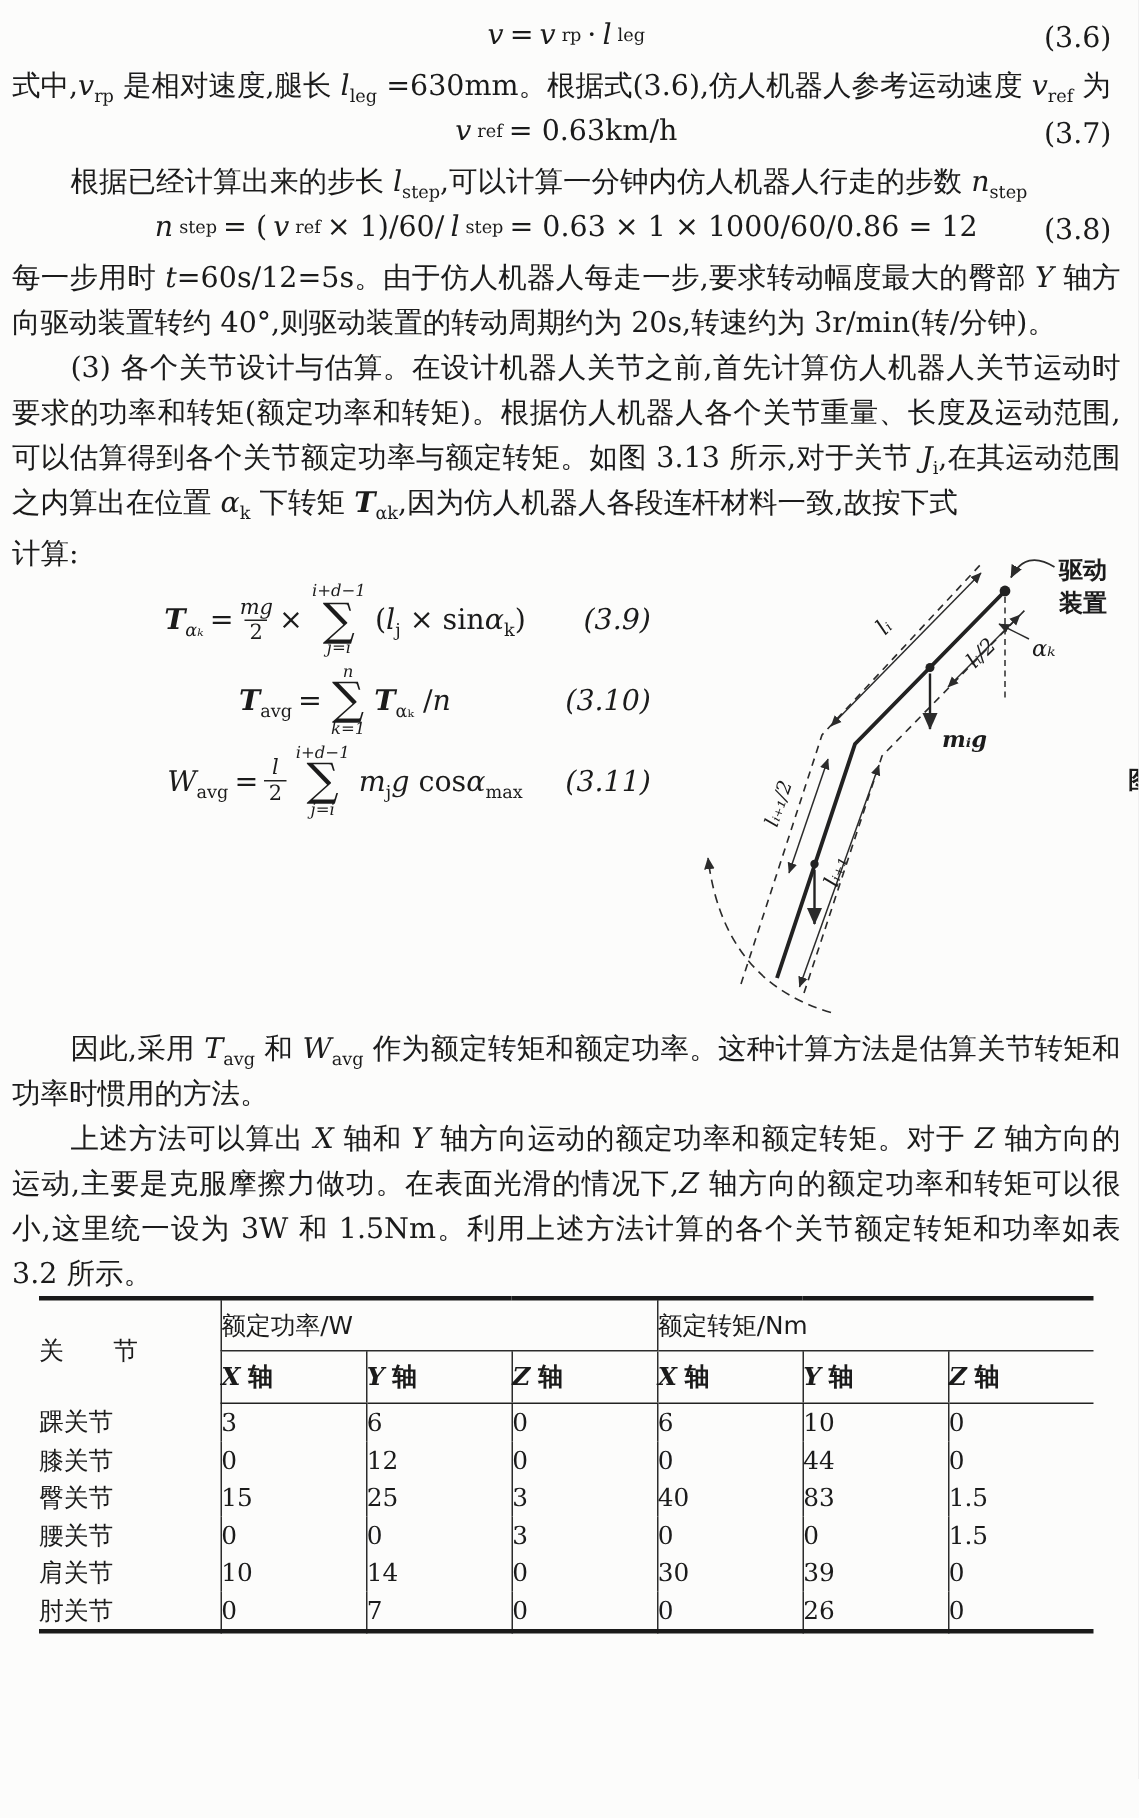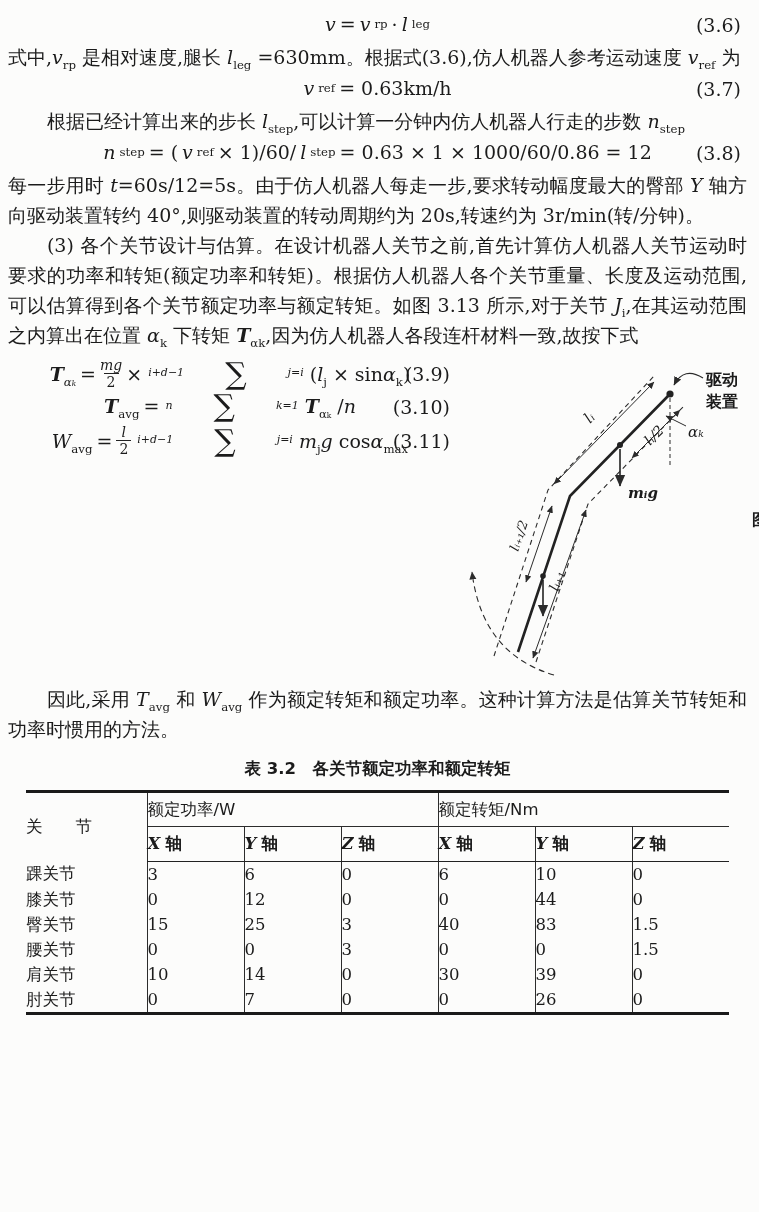--- a/index.html
+++ b/index.html
@@ -9,24 +9,24 @@
     box-sizing:border-box;padding:8px 12px 0 8px;position:relative;overflow:hidden;
   }
   .para{font-size:19px;line-height:30px;text-align:justify;margin:0;}
   .ind{text-indent:2.05em;}
   .mi{font-style:italic;}
   .mbi{font-style:italic;font-weight:bold;}
   sub{font-size:0.62em;line-height:0;}
   .eq-row{position:relative;text-align:center;font-size:19px;margin:3px 0;min-height:28px;}
   .eq-inner{display:inline-flex;align-items:center;gap:4px;vertical-align:middle;}
   .eq-no{position:absolute;right:6px;top:50%;transform:translateY(-50%);font-size:19px;}
-  .eq-no-col{right:2px;}
+  .eq-no-col{right:18px;font-style:italic;}
   .frac{display:inline-flex;flex-direction:column;align-items:center;line-height:1.15;font-size:14px;}
   .frac .den{border-top:1.4px solid #222;padding:0 3px;}
-  .sum{display:inline-flex;flex-direction:row;align-items:center;line-height:1;margin:0 2px;gap:41px;}
+  .sum{display:inline-flex;flex-direction:column;align-items:center;line-height:1;margin:0 2px;}
   .sum .lim{font-size:11px;font-style:italic;line-height:1.15;}
   .sum .sigma{font-size:30px;line-height:0.85;}
   .twocol{display:flex;gap:4px;margin-top:4px;}
   .col-left{width:444px;flex:none;}
   .col-left .para{line-height:31px;}
   .col-right{flex:1;display:flex;flex-direction:row;align-items:center;justify-content:flex-start;text-align:right;}
   .fig-caption{font-family:"DejaVu Sans","Liberation Sans",sans-serif;font-weight:bold;font-size:16px;margin-top:2px;white-space:nowrap;}
   .tbl-caption{text-align:center;font-family:"DejaVu Sans","Liberation Sans",sans-serif;font-weight:bold;font-size:16.5px;margin:14px 0 10px 0;}
   table.jt{width:703px;margin:0 auto;border-collapse:collapse;table-layout:fixed;font-size:16.5px;
     border-top:3px solid #1a1a1a;border-bottom:3px solid #1a1a1a;}
@@ -64,20 +64,21 @@
   <div class="eq-row">
     <span class="eq-inner"><span class="mi">n</span><sub>step</sub> = (<span class="mi">v</span><sub>ref</sub> × 1)/60/<span class="mi">l</span><sub>step</sub> = 0.63 × 1 × 1000/60/0.86 = 12</span>
     <span class="eq-no">(3.8)</span>
   </div>
 
   <p class="para">每一步用时 <span class="mi">t</span>=60s/12=5s。由于仿人机器人每走一步,要求转动幅度最大的臀部 <span class="mi">Y</span> 轴方向驱动装置转约 40°,则驱动装置的转动周期约为 20s,转速约为 3r/min(转/分钟)。</p>
   <p class="para ind">(3) 各个关节设计与估算。在设计机器人关节之前,首先计算仿人机器人关节运动时要求的功率和转矩(额定功率和转矩)。根据仿人机器人各个关节重量、长度及运动范围,可以估算得到各个关节额定功率与额定转矩。如图 3.13 所示,对于关节 <span class="mi">J</span><sub>i</sub>,在其运动范围之内算出在位置 <span class="mi">α</span><sub>k</sub> 下转矩 <span class="mbi">T</span><sub>αk</sub>,因为仿人机器人各段连杆材料一致,故按下式</p>
 
   <div class="twocol">
     <div class="col-left">
+      <p class="para">计算:</p>
 
       <div class="eq-row">
         <span class="eq-inner">
           <span><span class="mbi">T</span><sub class="mi">αₖ</sub></span>
           <span>=</span>
           <span class="frac">
             <span class="mi">mg</span>
             <span class="den">2</span>
           </span>
           <span>×</span>
@@ -167,22 +168,22 @@
         <text x="194" y="92" font-size="14" font-style="italic" fill="#1b1b1b" transform="rotate(-45 194 92)">lᵢ/2</text>
         <text x="172" y="144" font-size="15" font-style="italic" font-weight="bold" fill="#1b1b1b">mᵢg</text>
         <text x="62" y="198" font-size="13" font-style="italic" fill="#1b1b1b" transform="rotate(-71 62 198)">lᵢ₊₁/2</text>
         <text x="102" y="238" font-size="14" font-style="italic" fill="#1b1b1b" transform="rotate(-70 102 238)">lᵢ₊₁</text>
       </svg>
       <div class="fig-caption">图 3.13　关节转矩与功率估算</div>
     </div>
   </div>
 
   <p class="para ind">因此,采用 <span class="mi">T</span><sub>avg</sub> 和 <span class="mi">W</span><sub>avg</sub> 作为额定转矩和额定功率。这种计算方法是估算关节转矩和功率时惯用的方法。</p>
-
-  <div class="tbl-caption">表 3.2　各关节额定功率和额定转矩</div>
+  <p class="para ind">上述方法可以算出 <span class="mi">X</span> 轴和 <span class="mi">Y</span> 轴方向运动的额定功率和额定转矩。对于 <span class="mi">Z</span> 轴方向的运动,主要是克服摩擦力做功。在表面光滑的情况下,<span class="mi">Z</span> 轴方向的额定功率和转矩可以很小,这里统一设为 3W 和 1.5Nm。利用上述方法计算的各个关节额定转矩和功率如表 3.2 所示。</p>
+
 
   <table class="jt">
     <colgroup>
       <col class="c-joint">
         <col>
         <col>
         <col>
         <col>
         <col>
         <col>

